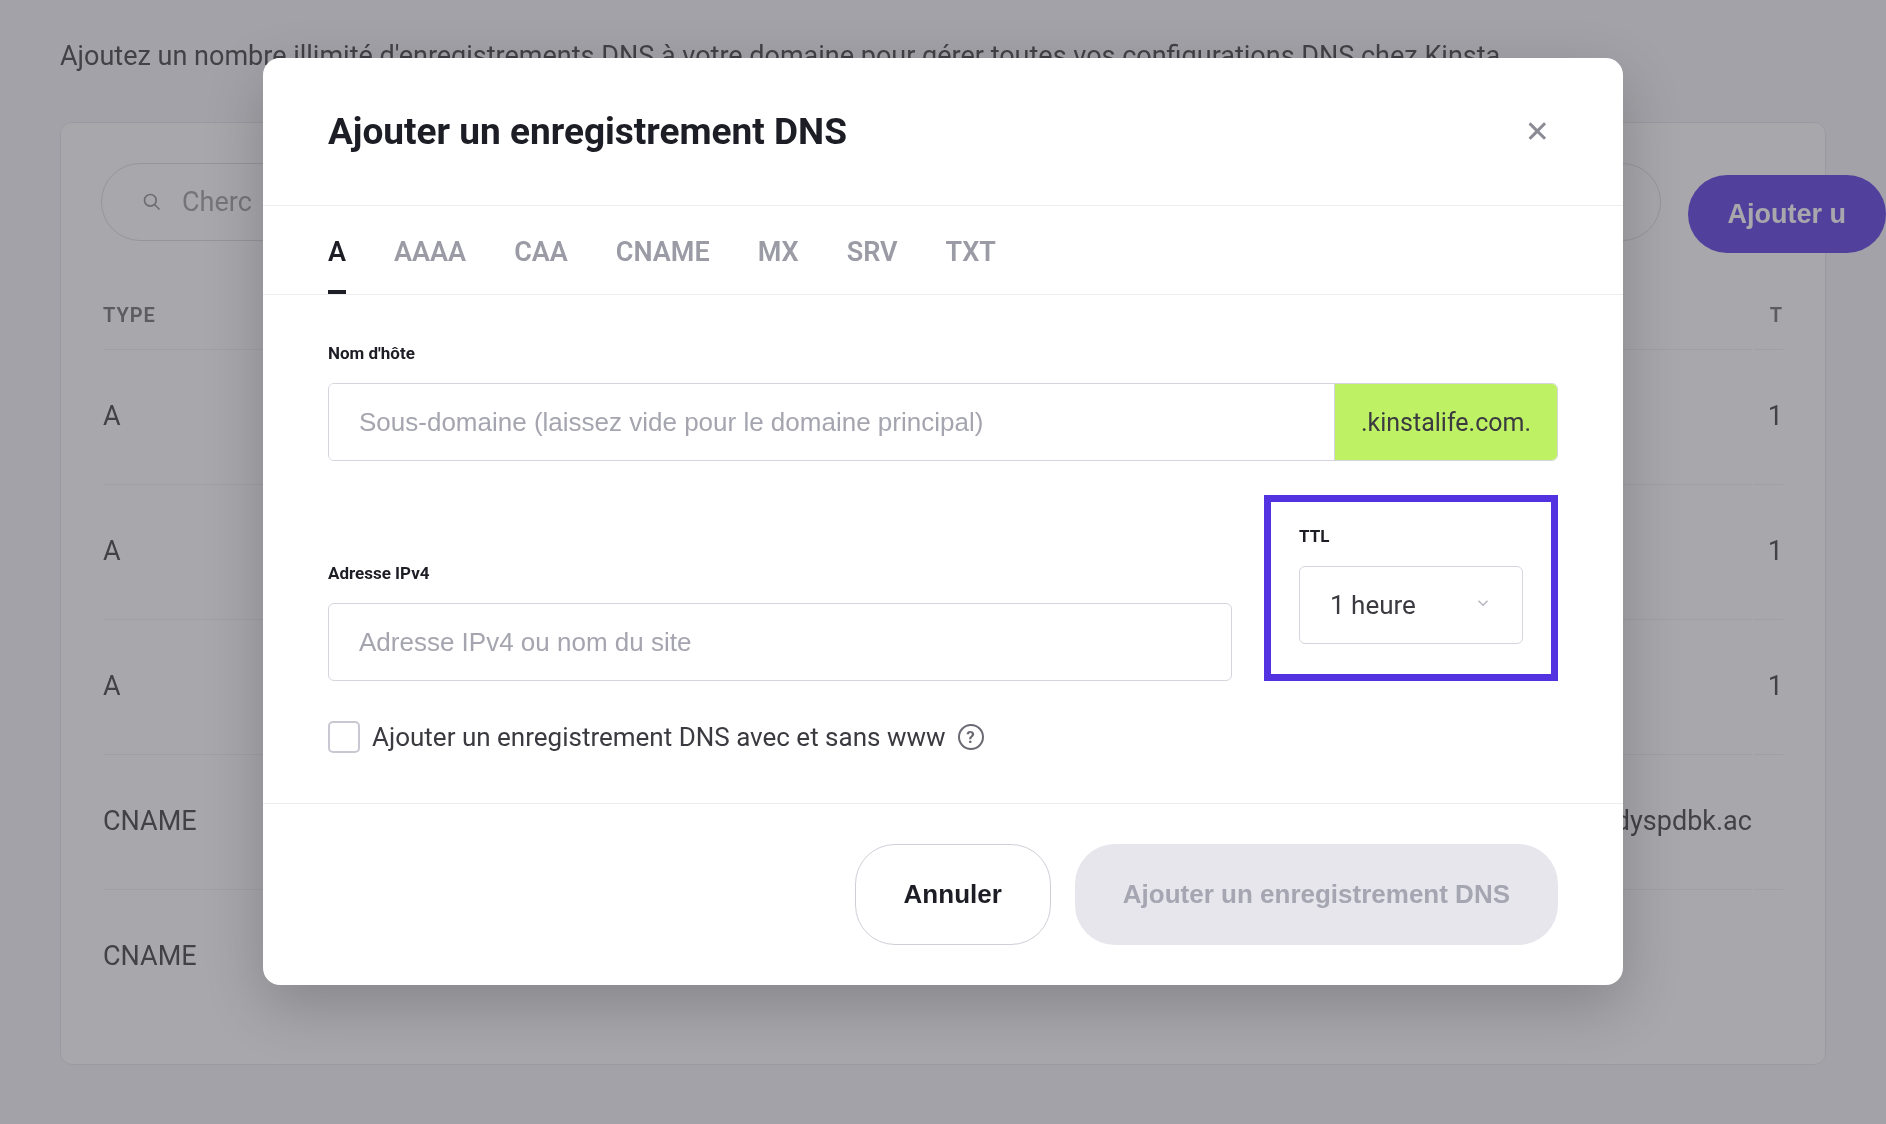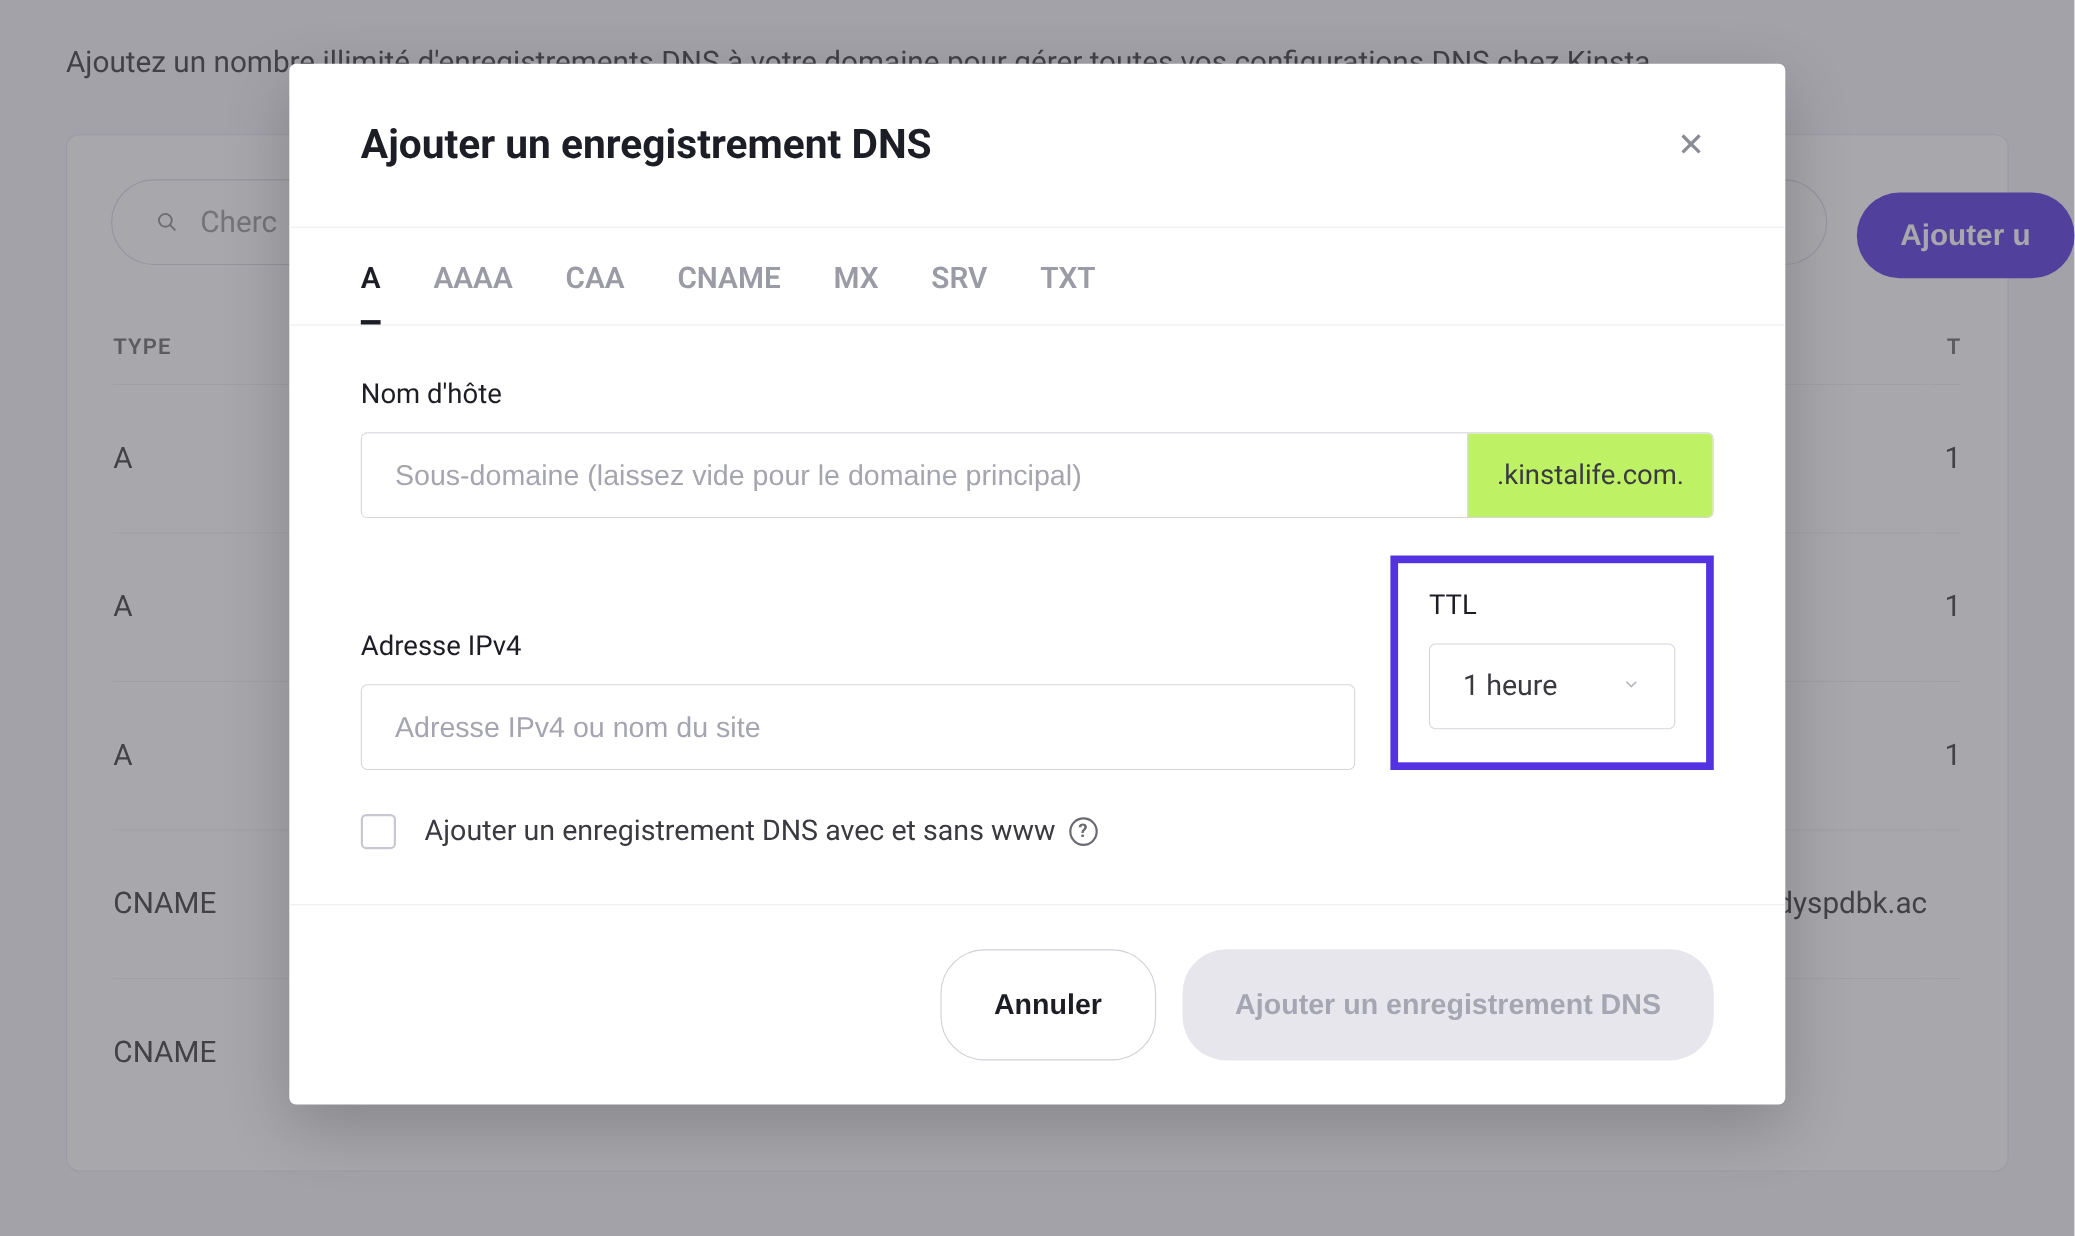--- a/index.html
+++ b/index.html
@@ -84,21 +84,21 @@
       position: absolute;
       inset: 0;
       background: rgba(80,80,90,0.5);
       display: flex;
       align-items: flex-start;
       justify-content: center;
     }
     .modal {
       background: #fff;
       width: 1360px;
-      border-radius: 6px;
+      border-radius: 17px;
       margin-top: 58px;
       box-shadow: 0 20px 60px rgba(0,0,0,0.2);
       overflow: hidden;
     }
     .modal-header {
       display: flex;
       justify-content: space-between;
       align-items: center;
       padding: 48px 65px 48px 65px;
       border-bottom: 1px solid #ededf0;
@@ -142,22 +142,22 @@
       gap: 32px;
       align-items: flex-end;
       margin-bottom: 40px;
     }
     .field {
       display: flex;
       flex-direction: column;
     }
     .field-full { flex: 1; }
     .label {
-      font-size: 25px;
-      font-weight: 400;
+      font-size: 17px;
+      font-weight: 700;
       color: #1d1d25;
       margin-bottom: 20px;
     }
     .hostname-wrap {
       display: flex;
       border: 1px solid #d5d5de;
       border-radius: 6px;
       overflow: hidden;
       height: 78px;
     }
@@ -205,21 +205,21 @@
       width: 224px;
       cursor: pointer;
       color: #3a3a40;
     }
     .chevron {
       color: #b5b5c0;
       font-size: 18px;
     }
     .checkbox-row {
       display: flex;
-      gap: 26px;
+      gap: 12px;
       margin-top: 20px;
     }
     .checkbox {
       width: 32px;
       height: 32px;
       border: 2px solid #c8c8d2;
       border-radius: 5px;
       cursor: pointer;
       background: #fff;
     }

